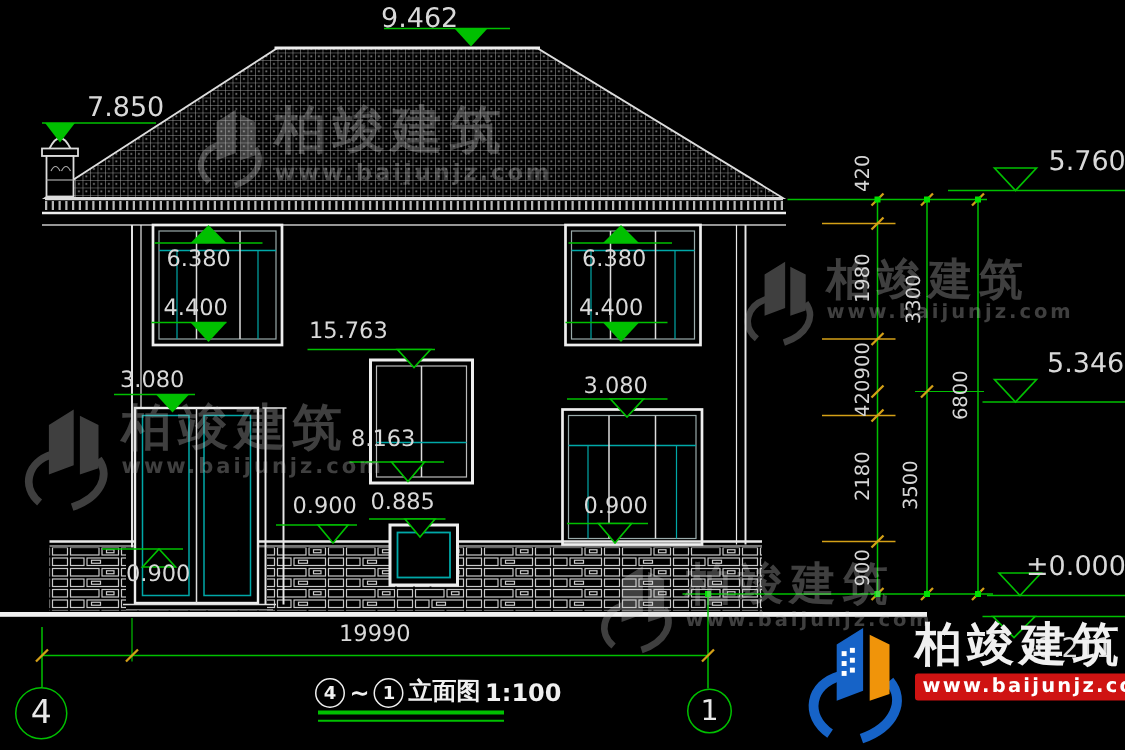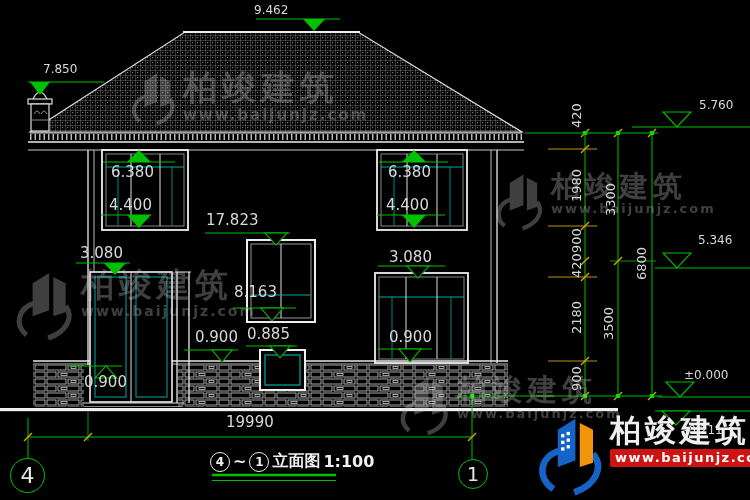--- a/index.html
+++ b/index.html
@@ -1,20 +1,20 @@
 <!DOCTYPE html>
 <html><head>
 <meta charset="utf-8">
 <style>
   html,body{margin:0;padding:0;background:#000;}
   #canvas{position:relative;width:750px;height:500px;background:#000;overflow:hidden;
           font-family:"DejaVu Sans", sans-serif;}
   #linework{position:absolute;left:0;top:0;}
   .lbl{position:absolute;color:#d9d9d9;font-size:15px;white-space:nowrap;line-height:1;}
-  .lbl.big{font-size:12px;}
+  .lbl.big{font-size:18px;}
   .vdim{position:absolute;color:#d6d6d6;font-size:13px;width:46px;text-align:center;
         transform:rotate(-90deg);transform-origin:center;line-height:1;white-space:nowrap;}
   
   .wm{position:absolute;display:flex;align-items:flex-start;gap:5px;opacity:.30;color:#cfcfcf;}
   .wm .col{display:flex;flex-direction:column;}
   .wm-cn{font-weight:bold;letter-spacing:5px;line-height:1.05;}
   .wm-url{font-weight:bold;letter-spacing:2px;line-height:1.2;}
   .wm1 .wm-cn{font-size:34px;} .wm1 .wm-url{font-size:15px;}
   .wm2 .wm-cn{font-size:29px;} .wm2 .wm-url{font-size:13px;}
   .wm3 .wm-cn{font-size:33px;} .wm3 .wm-url{font-size:14px;}
@@ -257,26 +257,26 @@
       </g>
     </g>
 
     <g stroke="#00c000">
       <line x1="212" y1="475" x2="336" y2="475" stroke-width="2.6"></line>
       <line x1="212" y1="480.5" x2="336" y2="480.5" stroke-width="1.2"></line>
     </g>
   </svg>
 
   <div class="lbl big" style="left:254px;top:4px">9.462</div>
-  <div class="lbl big" style="left:43px;top:63px">7.850</div>
+  <div class="lbl big" style="left:58px;top:63px">7.850</div>
   <div class="lbl" style="left:111px;top:165px">6.380</div>
   <div class="lbl" style="left:109px;top:198px">4.400</div>
   <div class="lbl" style="left:388px;top:165px">6.380</div>
   <div class="lbl" style="left:386px;top:198px">4.400</div>
-  <div class="lbl" style="left:206px;top:213px">17.823</div>
+  <div class="lbl" style="left:206px;top:213px">15.763</div>
   <div class="lbl" style="left:234px;top:285px">8.163</div>
   <div class="lbl" style="left:80px;top:246px">3.080</div>
   <div class="lbl" style="left:389px;top:250px">3.080</div>
   <div class="lbl" style="left:195px;top:330px">0.900</div>
   <div class="lbl" style="left:247px;top:327px">0.885</div>
   <div class="lbl" style="left:389px;top:330px">0.900</div>
   <div class="lbl" style="left:84px;top:375px">0.900</div>
   <div class="lbl" style="left:226px;top:415px">19990</div>
   <div class="lbl big" style="left:699px;top:99px">5.760</div>
   <div class="lbl big" style="left:698px;top:234px">5.346</div>

